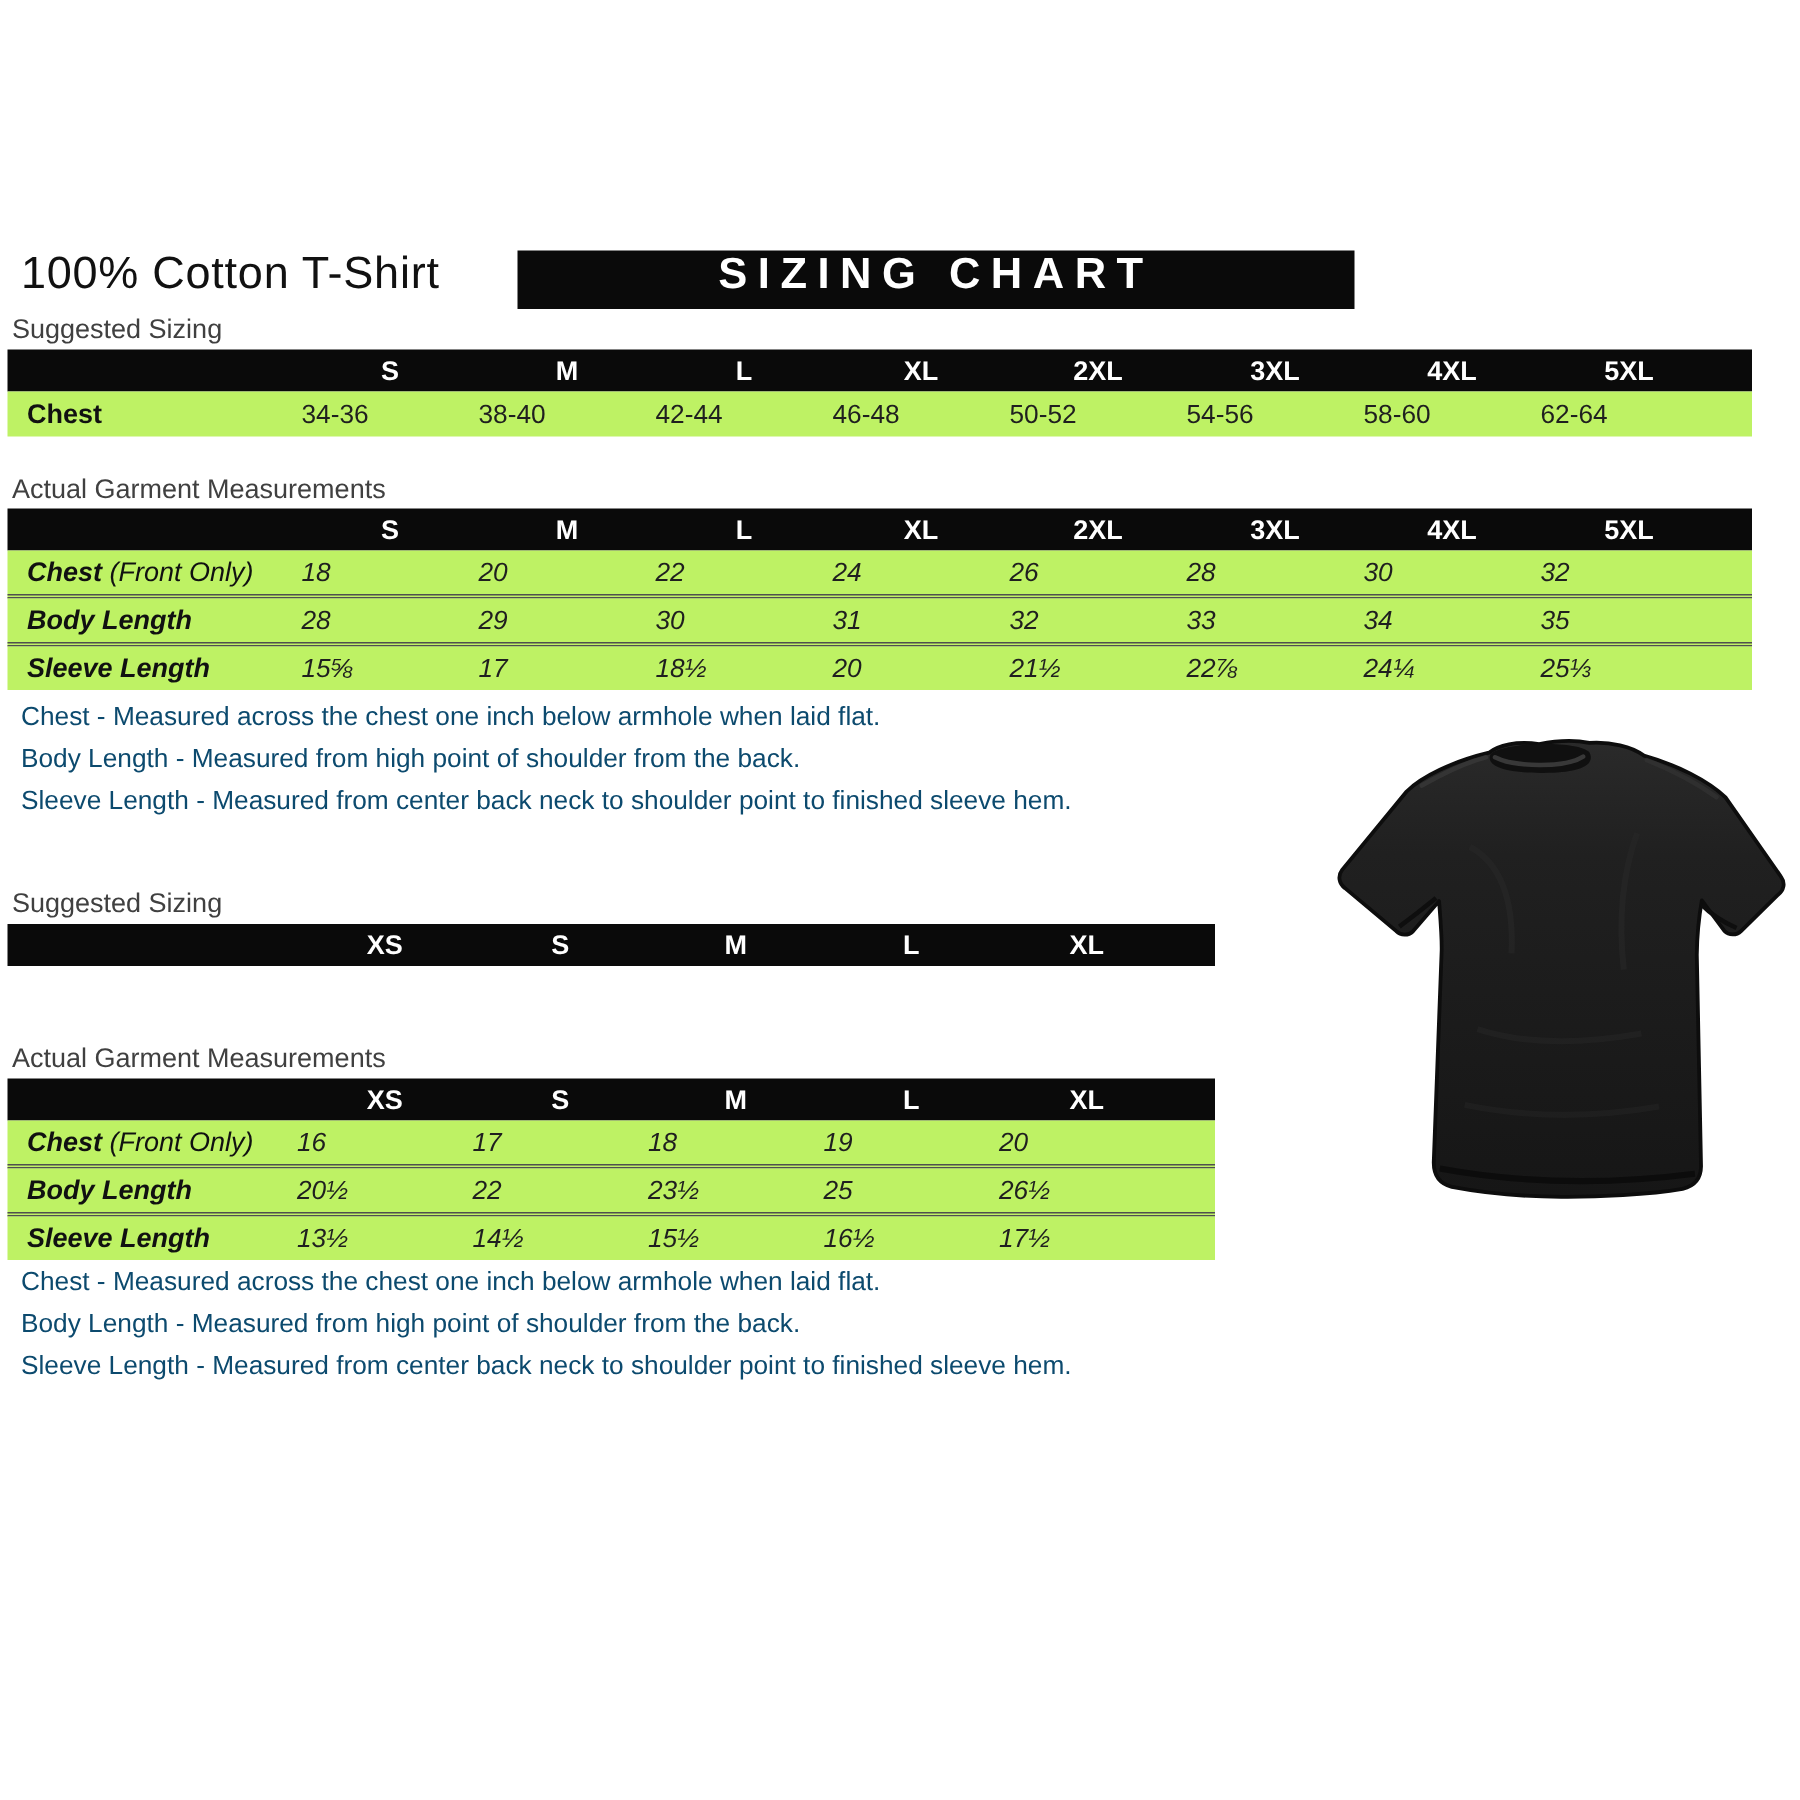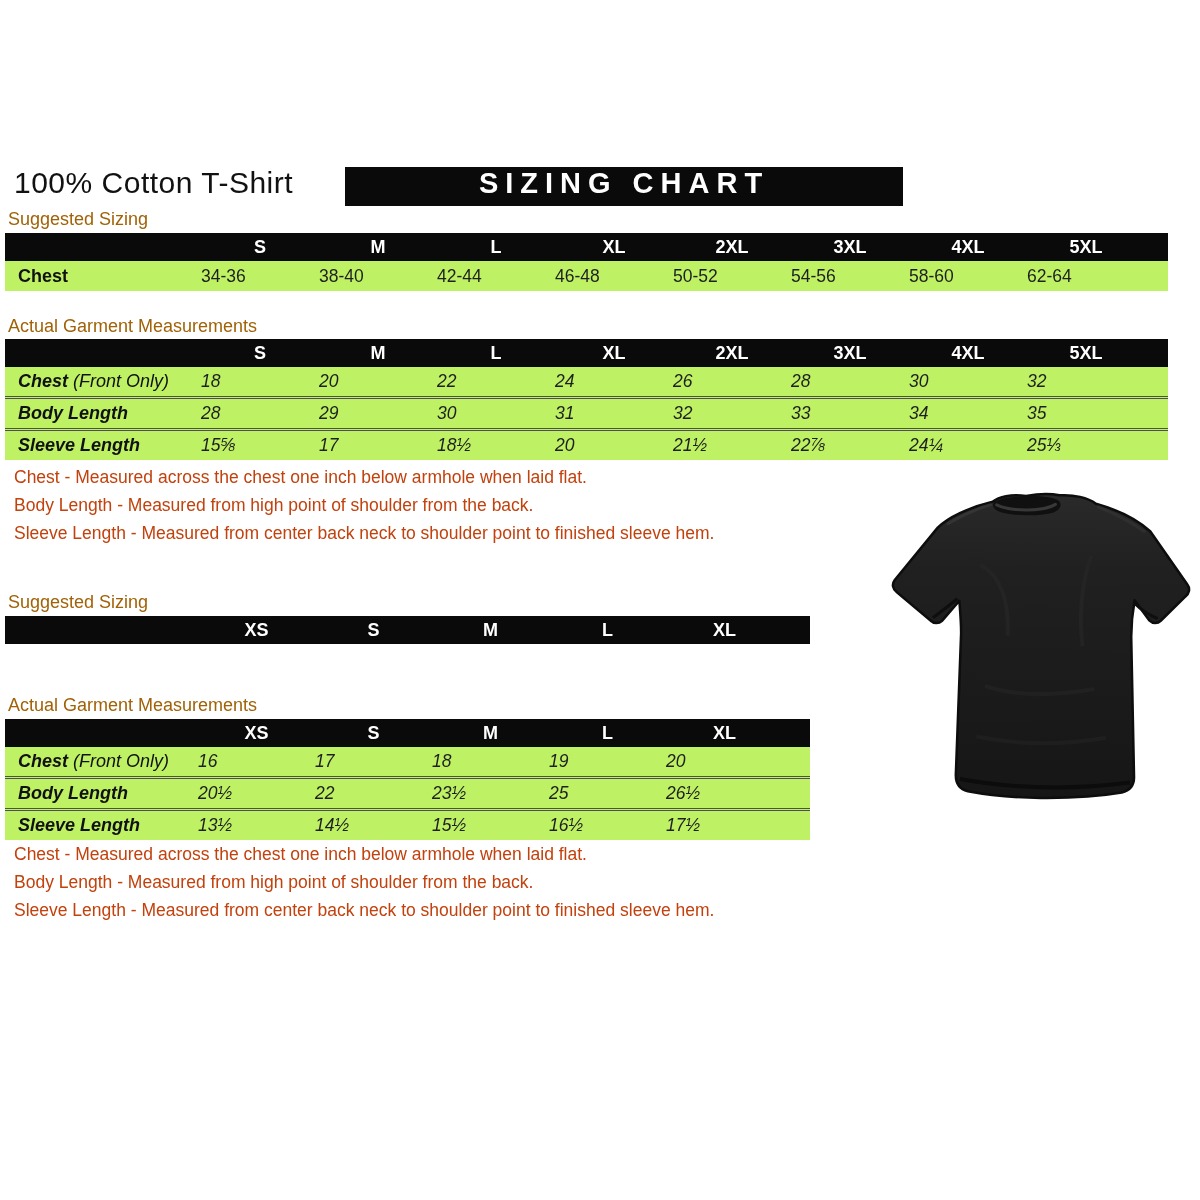--- a/index.html
+++ b/index.html
@@ -4,37 +4,37 @@
 <style>
   html,body{margin:0;padding:0;background:#fff;}
   .page{
     position:relative;width:1200px;height:1200px;background:#ffffff;overflow:hidden;
     font-family:"Liberation Sans","DejaVu Sans",sans-serif;color:#1b1b1b;
   }
   .abs{position:absolute;}
   .page-title{font-size:30px;font-weight:400;color:#111;letter-spacing:0.5px;white-space:nowrap;}
   .banner{background:#0a0a0a;display:flex;align-items:flex-start;justify-content:center;}
   .banner span{color:#fff;font-weight:700;font-size:29px;letter-spacing:7px;white-space:nowrap;}
-  .section-label{font-size:18px;color:#a16207;white-space:nowrap;}
+  .section-label{font-size:18px;color:#404040;white-space:nowrap;}
   .h2-title{font-size:29px;font-weight:700;color:#111;white-space:nowrap;}
 
   .size-table{display:block;}
   .size-row{display:grid;align-items:center;}
   .adult-grid{grid-template-columns:196px repeat(8,118px);}
   .youth-grid{grid-template-columns:193px repeat(5,117px);}
   .size-row.head{background:#0a0a0a;height:28px;}
   .size-row.body{height:30px;background:#bef264;}
   .lined .size-row.body{height:29px;font-style:italic;}
   .lined .size-row.body:not(:last-child){border-bottom:3px double #4f4f4f;}
   .col-header{color:#fff;font-weight:700;font-size:18px;text-align:center;}
   .row-label{font-weight:700;font-size:18px;color:#111;padding-left:13px;white-space:nowrap;}
   .row-label .light{font-weight:400;}
   .value-cell{font-size:17.5px;color:#1f1f1f;white-space:nowrap;}
 
-  .notes div{font-size:17.5px;color:#c2410c;height:28px;line-height:28px;white-space:nowrap;}
+  .notes div{font-size:17.5px;color:#0c4a6e;height:28px;line-height:28px;white-space:nowrap;}
 </style>
 </head>
 <body>
 
 <div class="page">
 
   <div class="abs page-title" style="left:14px;top:166px;">100% Cotton T-Shirt</div>
 
   <div class="abs banner" style="left:345px;top:167px;width:558px;height:39px;">
     <span>SIZING CHART</span>

